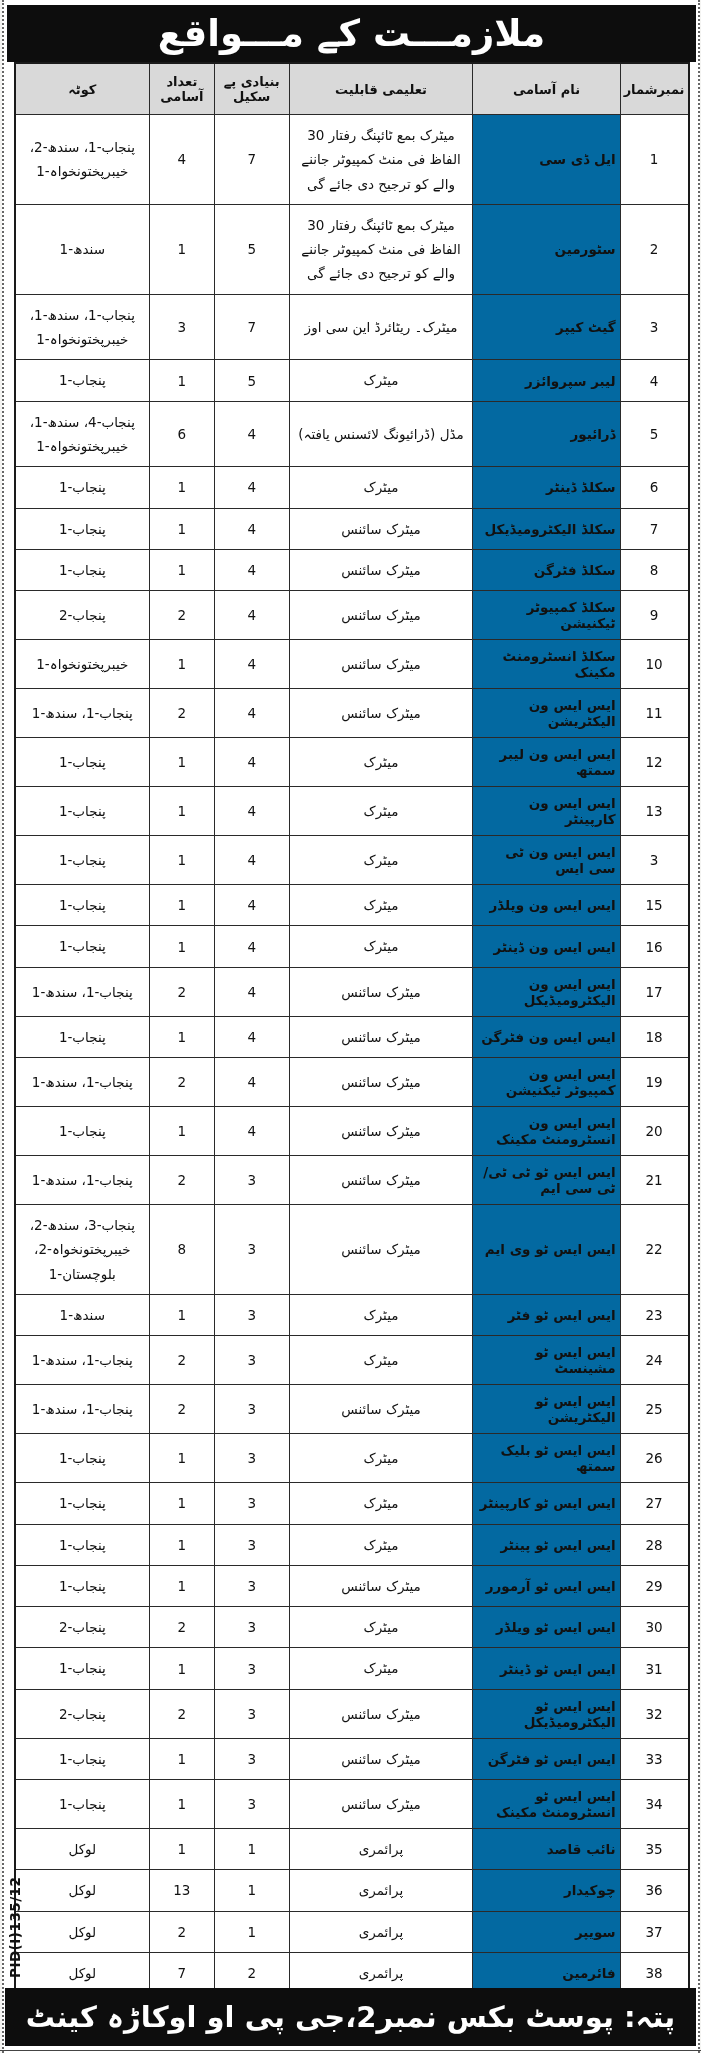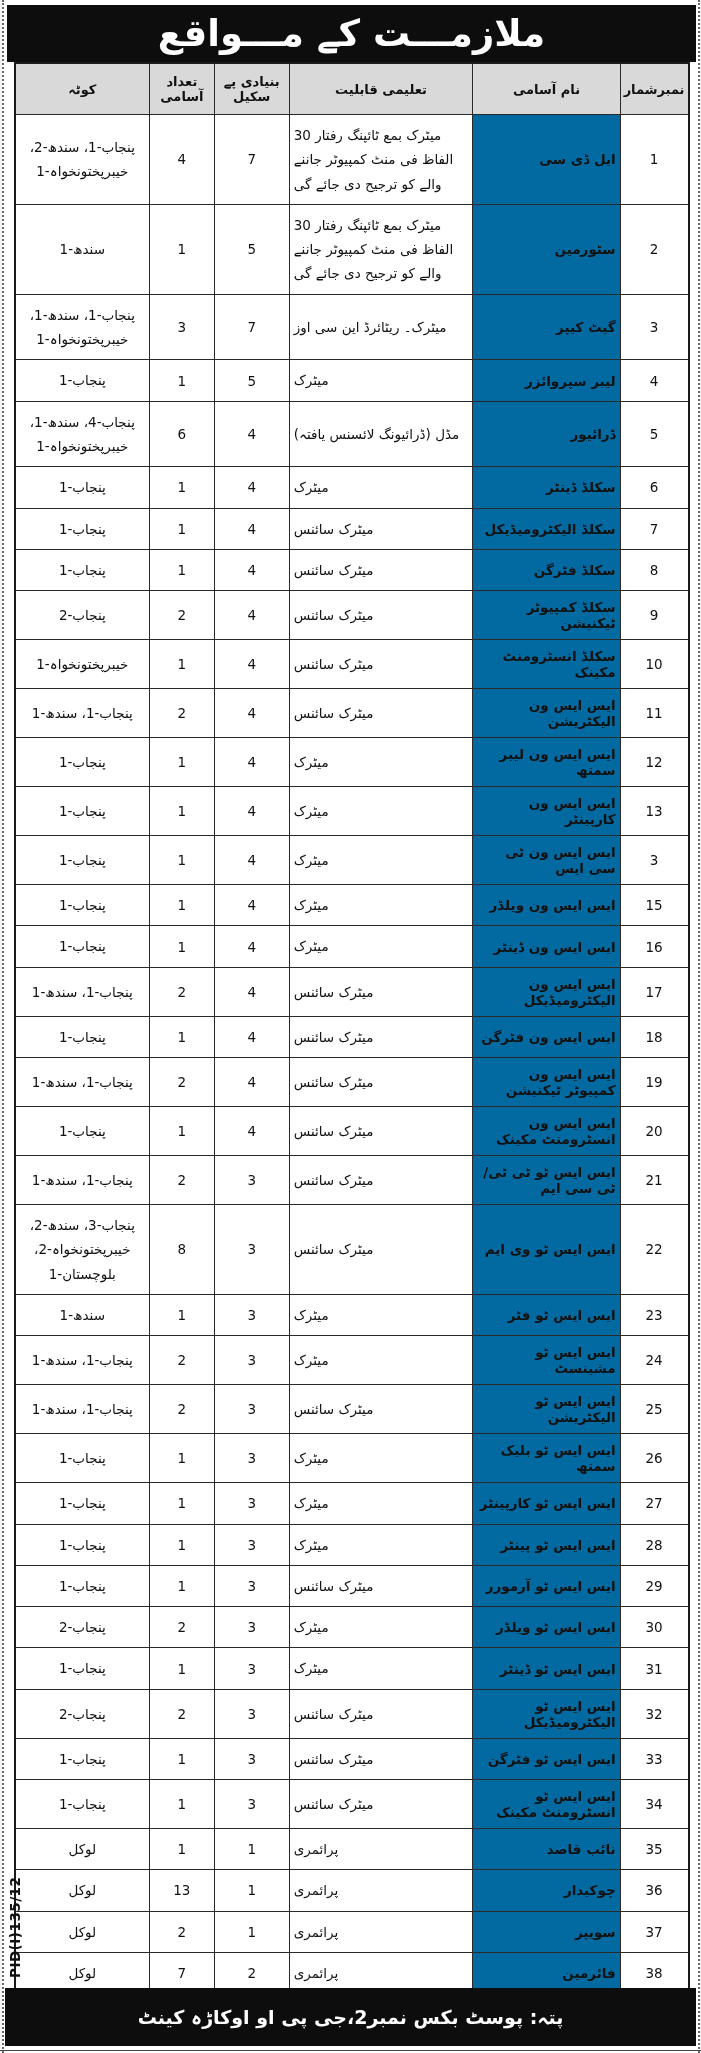--- a/index.html
+++ b/index.html
@@ -51,38 +51,38 @@
   }
   table.jobs td { font-size:13.5px; padding:8px 4px; vertical-align:middle; }
   col.c-serial { width:46px; }
   col.c-name   { width:152px; }
   col.c-qual   { width:196px; }
   col.c-scale  { width:78px; }
   col.c-count  { width:66px; }
   col.c-quota  { width:138px; }
   td.serial { text-align:center; font-size:15px; }
   td.name   { background:#0369a1; text-align:right; padding-right:6px; font-weight:bold; font-size:13px; }
-  td.qual   { text-align:left; padding-right:8px; line-height:1.8; }
+  td.qual   { text-align:center; padding-right:8px; line-height:1.8; }
   td.scale, td.count { text-align:center; font-size:15px; }
   td.quota  { text-align:center; line-height:1.8; font-size:13px;margin-left:16px; }
   
   .pid {
     position:absolute; left:7px; top:1978px;
     transform:rotate(-90deg); transform-origin:0 0;
     font-weight:bold; font-size:13.5px;
     letter-spacing:0.5px; white-space:nowrap;
     color:#111;
   }
   
   .banner-bottom {
     position:absolute; left:5px; right:5px; top:1988px;
     height:58px;
     background:#0d0d0d; color:#fff;
     display:flex; align-items:center; justify-content:center;
-    font-weight:bold; font-size:19px;
+    font-weight:bold; font-size:29px;
     direction:rtl;
   }
   .bottom-rule {
     position:absolute; left:0; right:0; top:2050px;
     border-top:1px solid #444;
   }
 </style>
 </head>
 <body>
 

